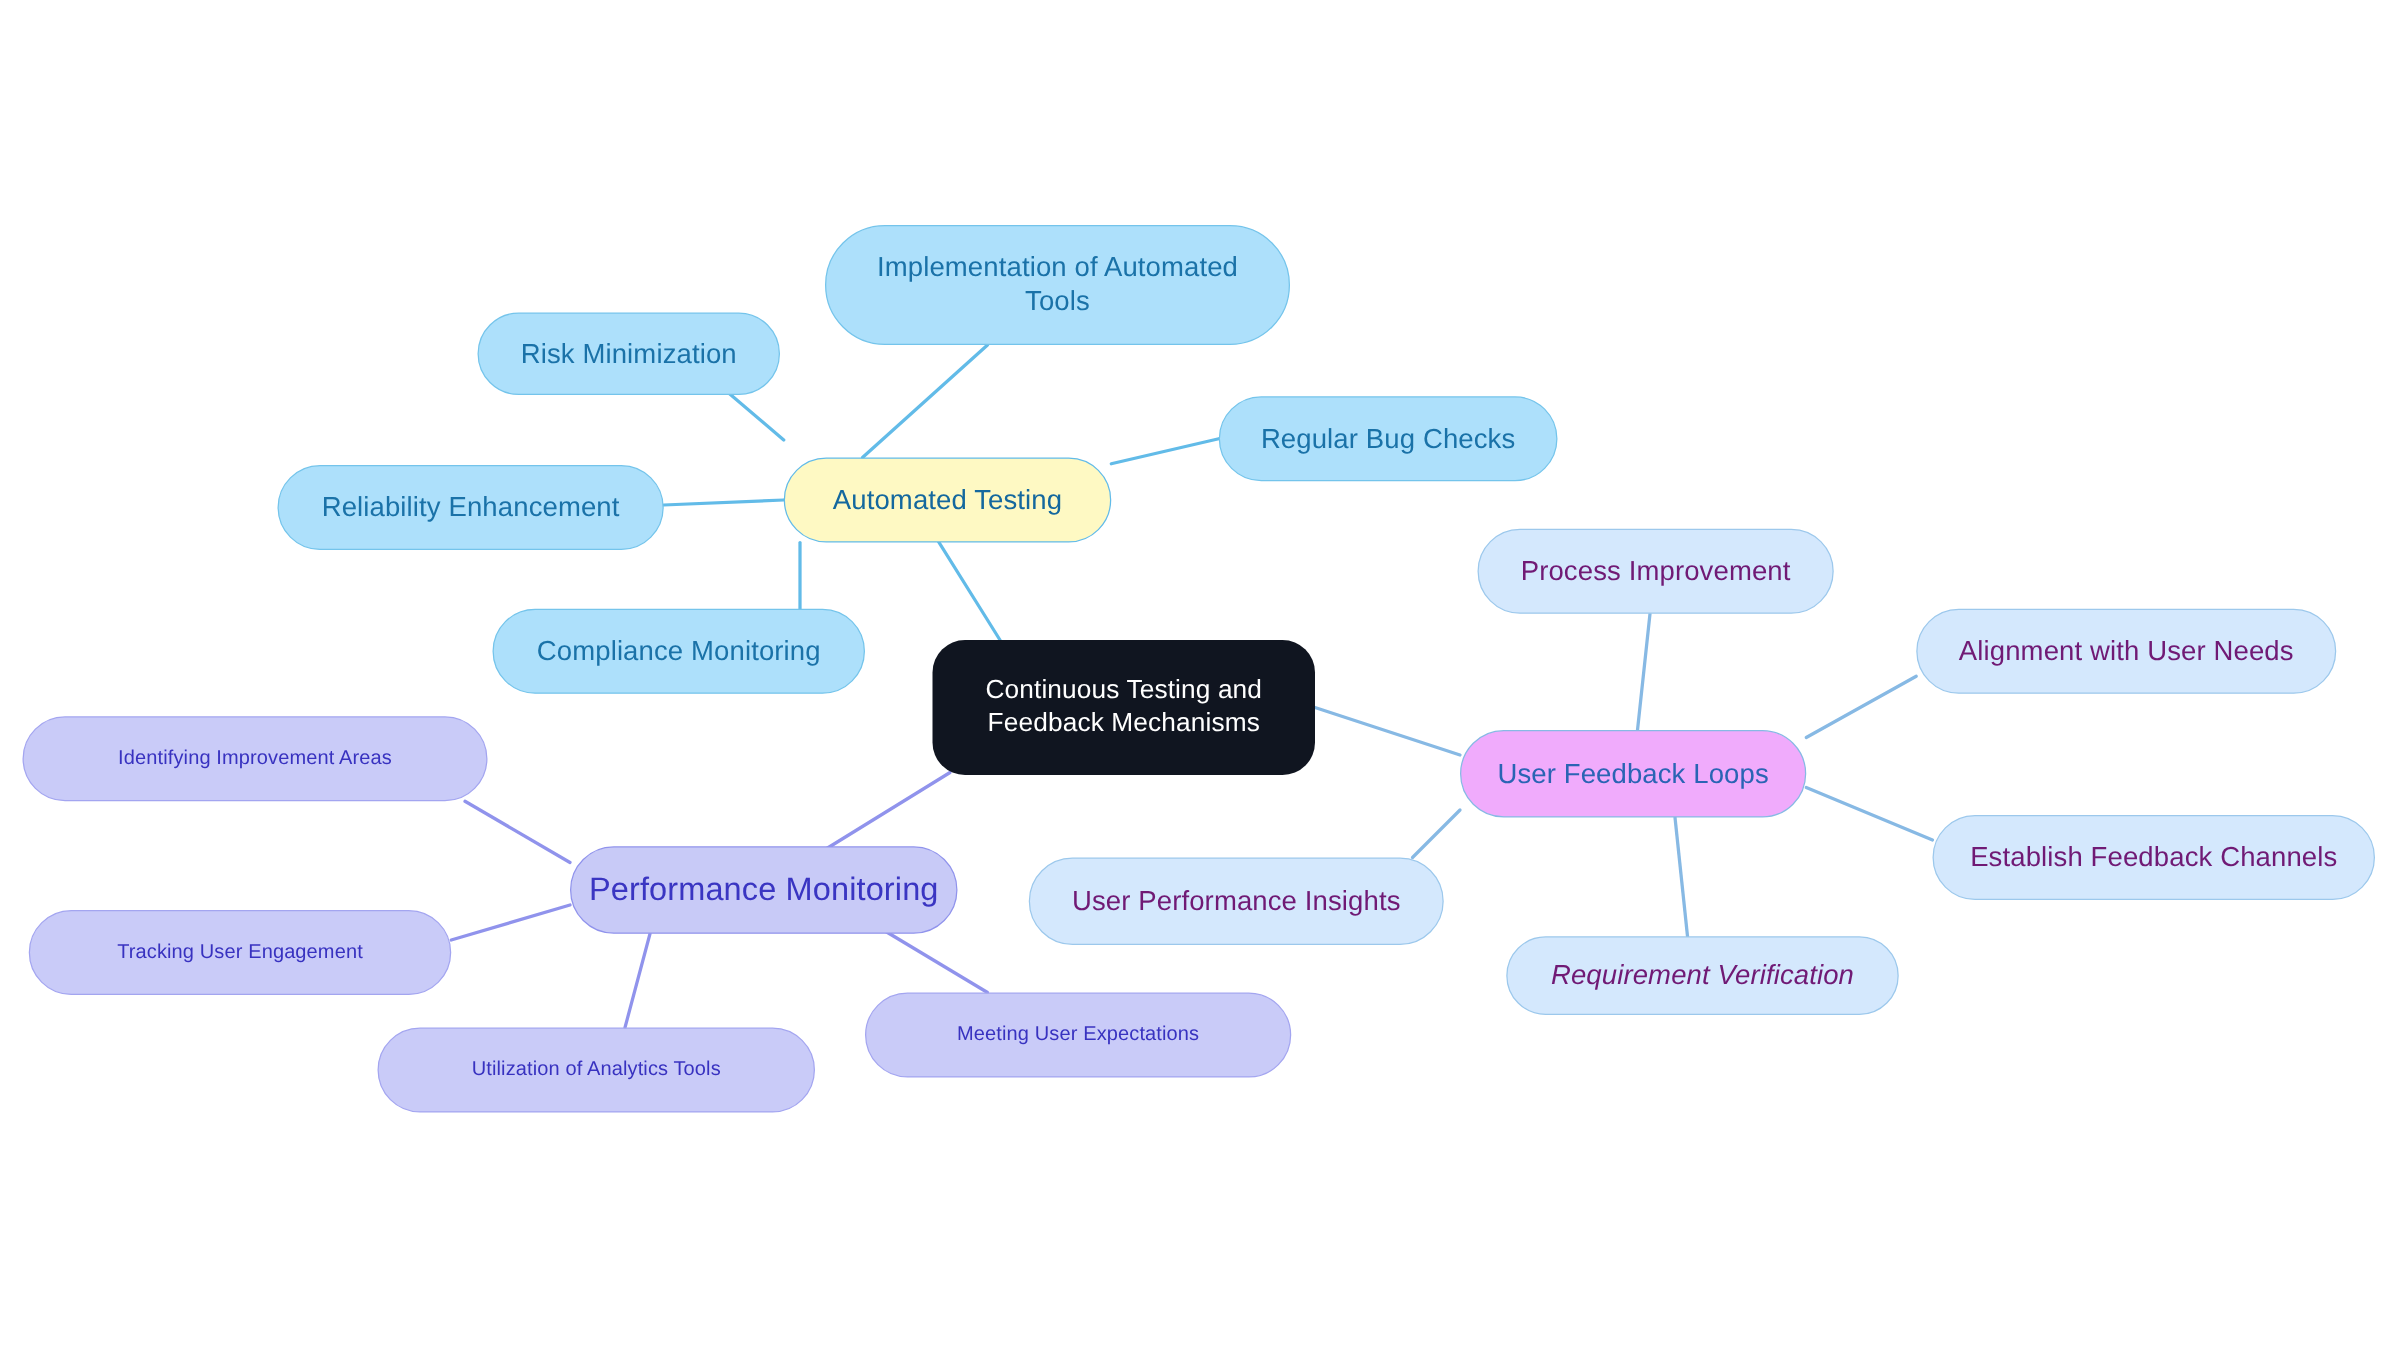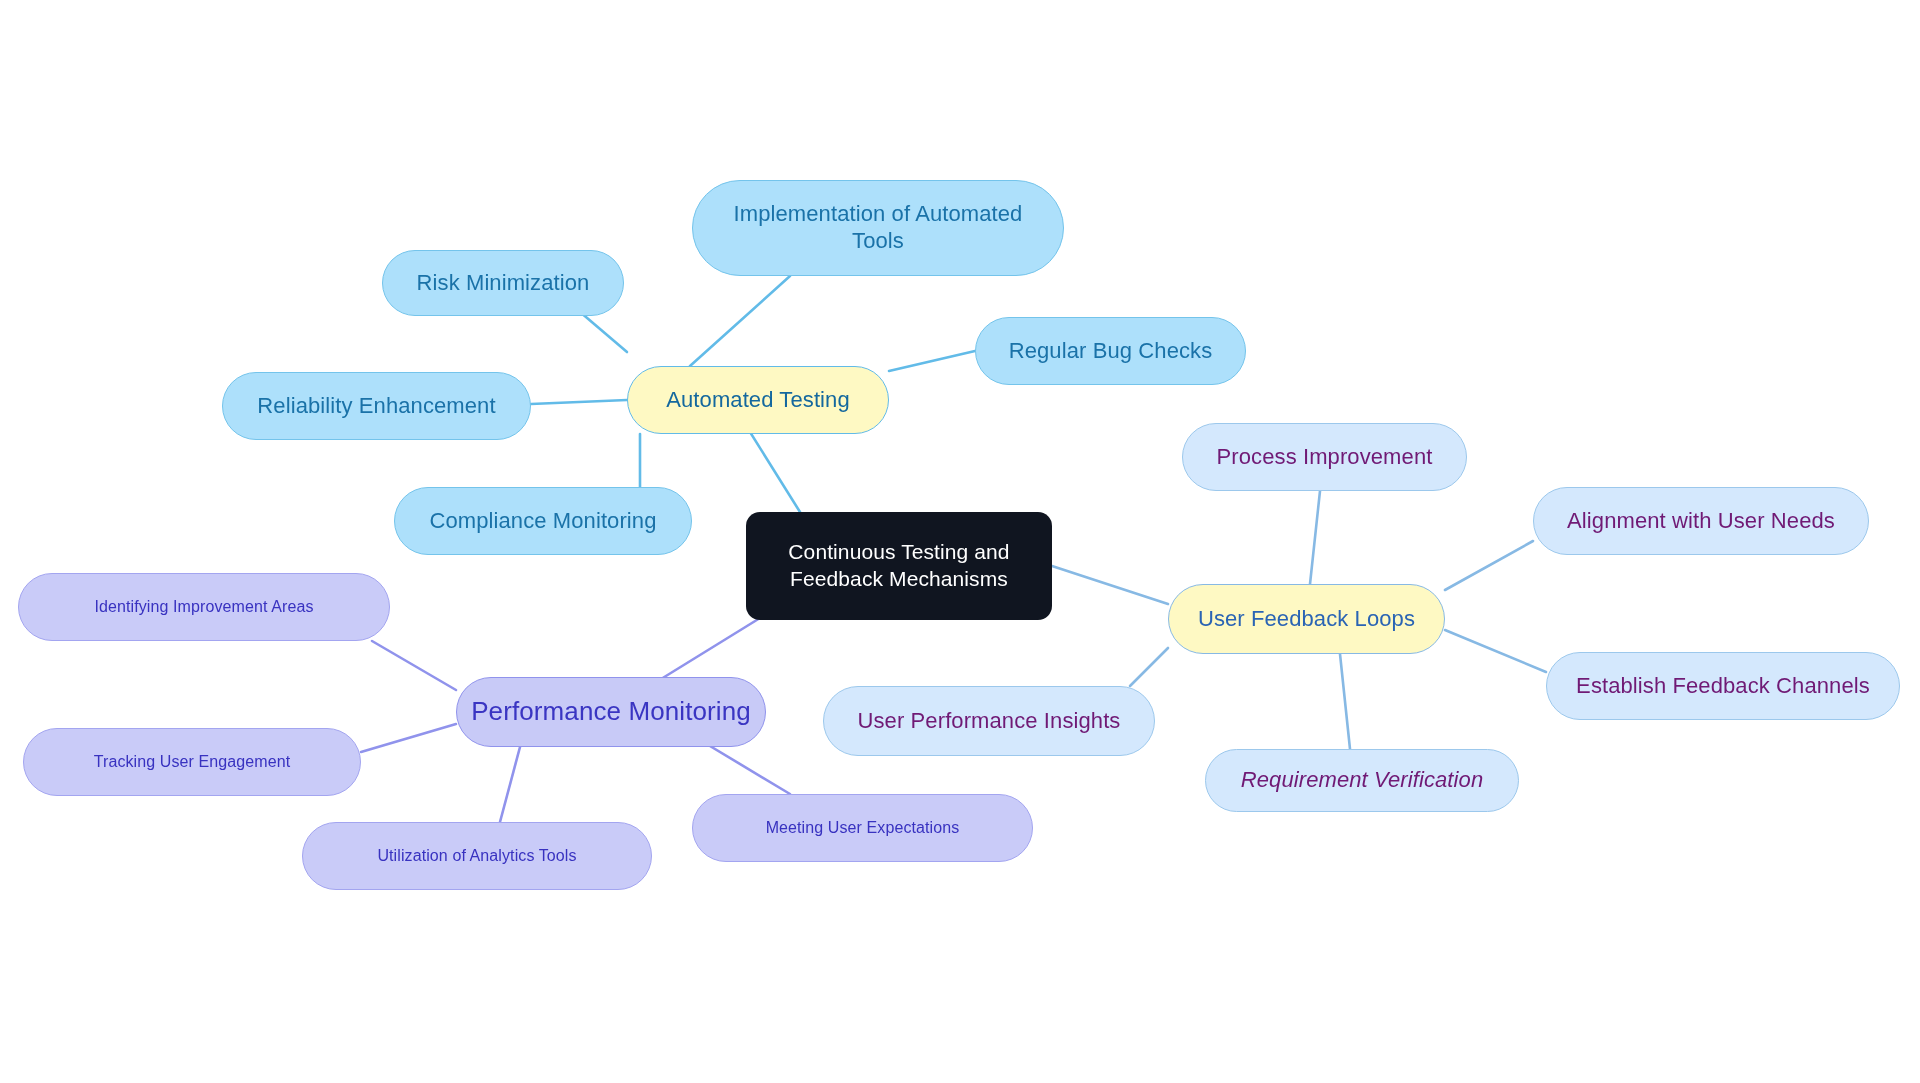--- a/index.html
+++ b/index.html
@@ -33,41 +33,41 @@
     justify-content: center;
     text-align: center;
     border-radius: 999px;
     border-style: solid;
     border-width: 1.6px;
     line-height: 1.22;
     padding: 0 14px;
     letter-spacing: 0.1px;
   }
   .node-root {
-    border-radius: 14px;
+    border-radius: 26px;
     border-width: 0;
     color: #ffffff;
     background: #101520;
     font-size: 21px;
     line-height: 1.28;
   }
   .node-branch-blue {
     background: #fef9c3;
     border-color: #62bbe8;
     color: #14689e;
     font-size: 22px;
   }
   .node-leaf-blue {
     background: #ade0fb;
     border-color: #74c4eb;
     color: #1a72a8;
     font-size: 22px;
   }
   .node-branch-lightblue {
-    background: #fef9c3;
+    background: #f0abfc;
     border-color: #87b9e4;
     color: #2a64b4;
     font-size: 22px;
   }
   .node-leaf-lightblue {
     background: #d4e8fd;
     border-color: #9cc8ec;
     color: #701a75;
     font-size: 22px;
   }
@@ -103,21 +103,21 @@
       <line x1="1168" y1="648" x2="1130" y2="686" stroke="#87b9e4" stroke-width="2.6" stroke-linecap="round"></line>
       <line x1="760" y1="618" x2="640" y2="692" stroke="#9093ec" stroke-width="2.6" stroke-linecap="round"></line>
       <line x1="456" y1="690" x2="372" y2="641" stroke="#9093ec" stroke-width="2.6" stroke-linecap="round"></line>
       <line x1="456" y1="724" x2="361" y2="752" stroke="#9093ec" stroke-width="2.6" stroke-linecap="round"></line>
       <line x1="520" y1="747" x2="500" y2="822" stroke="#9093ec" stroke-width="2.6" stroke-linecap="round"></line>
       <line x1="700" y1="740" x2="790" y2="794" stroke="#9093ec" stroke-width="2.6" stroke-linecap="round"></line>
     </svg>
   <div id="node-layer">
       <div class="node node-root" style="left: 746px; top: 512px; width: 306px; height: 108px;">Continuous Testing and Feedback Mechanisms</div>
       <div class="node node-branch-blue" style="left: 627px; top: 366px; width: 262px; height: 68px;">Automated Testing</div>
-      <div class="node node-leaf-blue" style="left: 692px; top: 180px; width: 372px; height: 96px;">Implementation of Automated Tools</div>
+      <div class="node node-leaf-blue" style="left: 660px; top: 180px; width: 372px; height: 96px;">Implementation of Automated Tools</div>
       <div class="node node-leaf-blue" style="left: 382px; top: 250px; width: 242px; height: 66px;">Risk Minimization</div>
       <div class="node node-leaf-blue" style="left: 975px; top: 317px; width: 271px; height: 68px;">Regular Bug Checks</div>
       <div class="node node-leaf-blue" style="left: 222px; top: 372px; width: 309px; height: 68px;">Reliability Enhancement</div>
       <div class="node node-leaf-blue" style="left: 394px; top: 487px; width: 298px; height: 68px;">Compliance Monitoring</div>
       <div class="node node-branch-lightblue" style="left: 1168px; top: 584px; width: 277px; height: 70px;">User Feedback Loops</div>
       <div class="node node-leaf-lightblue" style="left: 1182px; top: 423px; width: 285px; height: 68px;">Process Improvement</div>
       <div class="node node-leaf-lightblue" style="left: 1533px; top: 487px; width: 336px; height: 68px;">Alignment with User Needs</div>
       <div class="node node-leaf-lightblue" style="left: 1546px; top: 652px; width: 354px; height: 68px;">Establish Feedback Channels</div>
       <div class="node node-leaf-lightblue" style="left: 1205px; top: 749px; width: 314px; height: 63px; font-style: italic;">Requirement Verification</div>
       <div class="node node-leaf-lightblue" style="left: 823px; top: 686px; width: 332px; height: 70px;">User Performance Insights</div>

